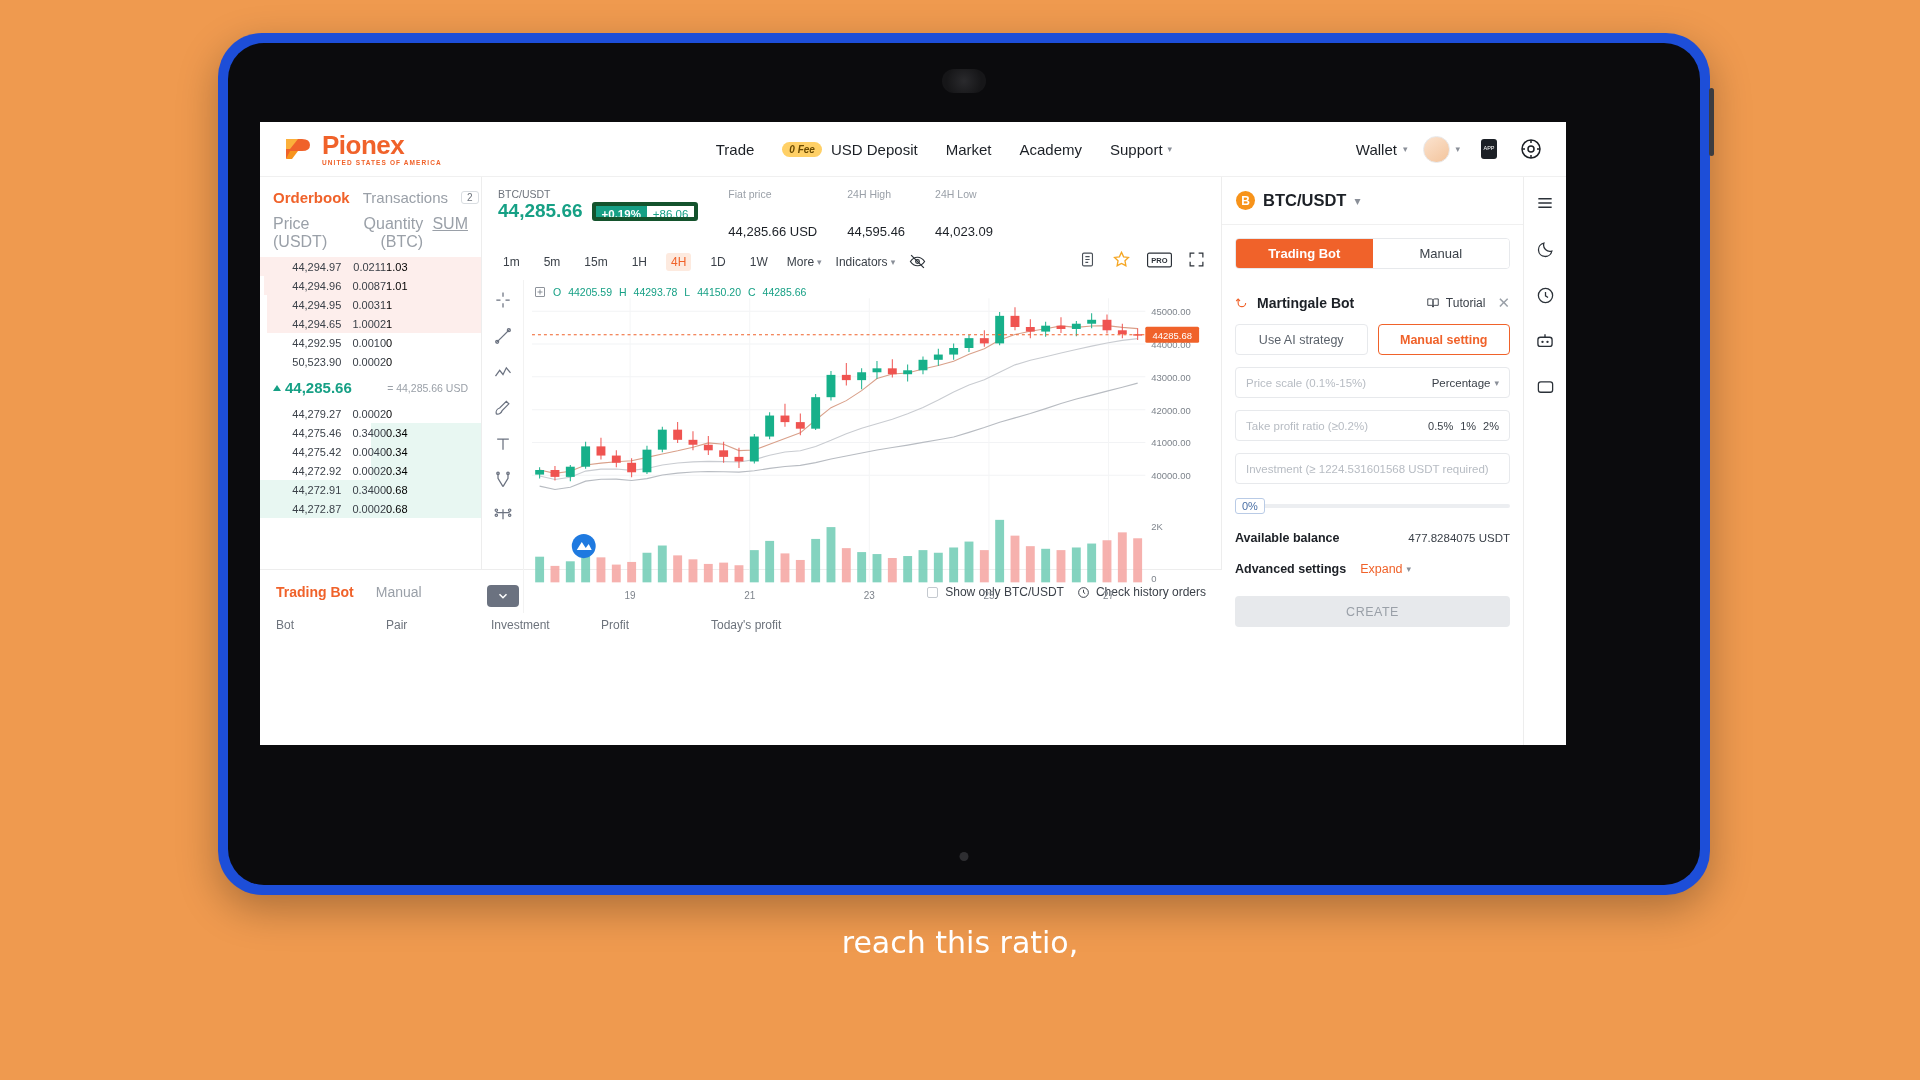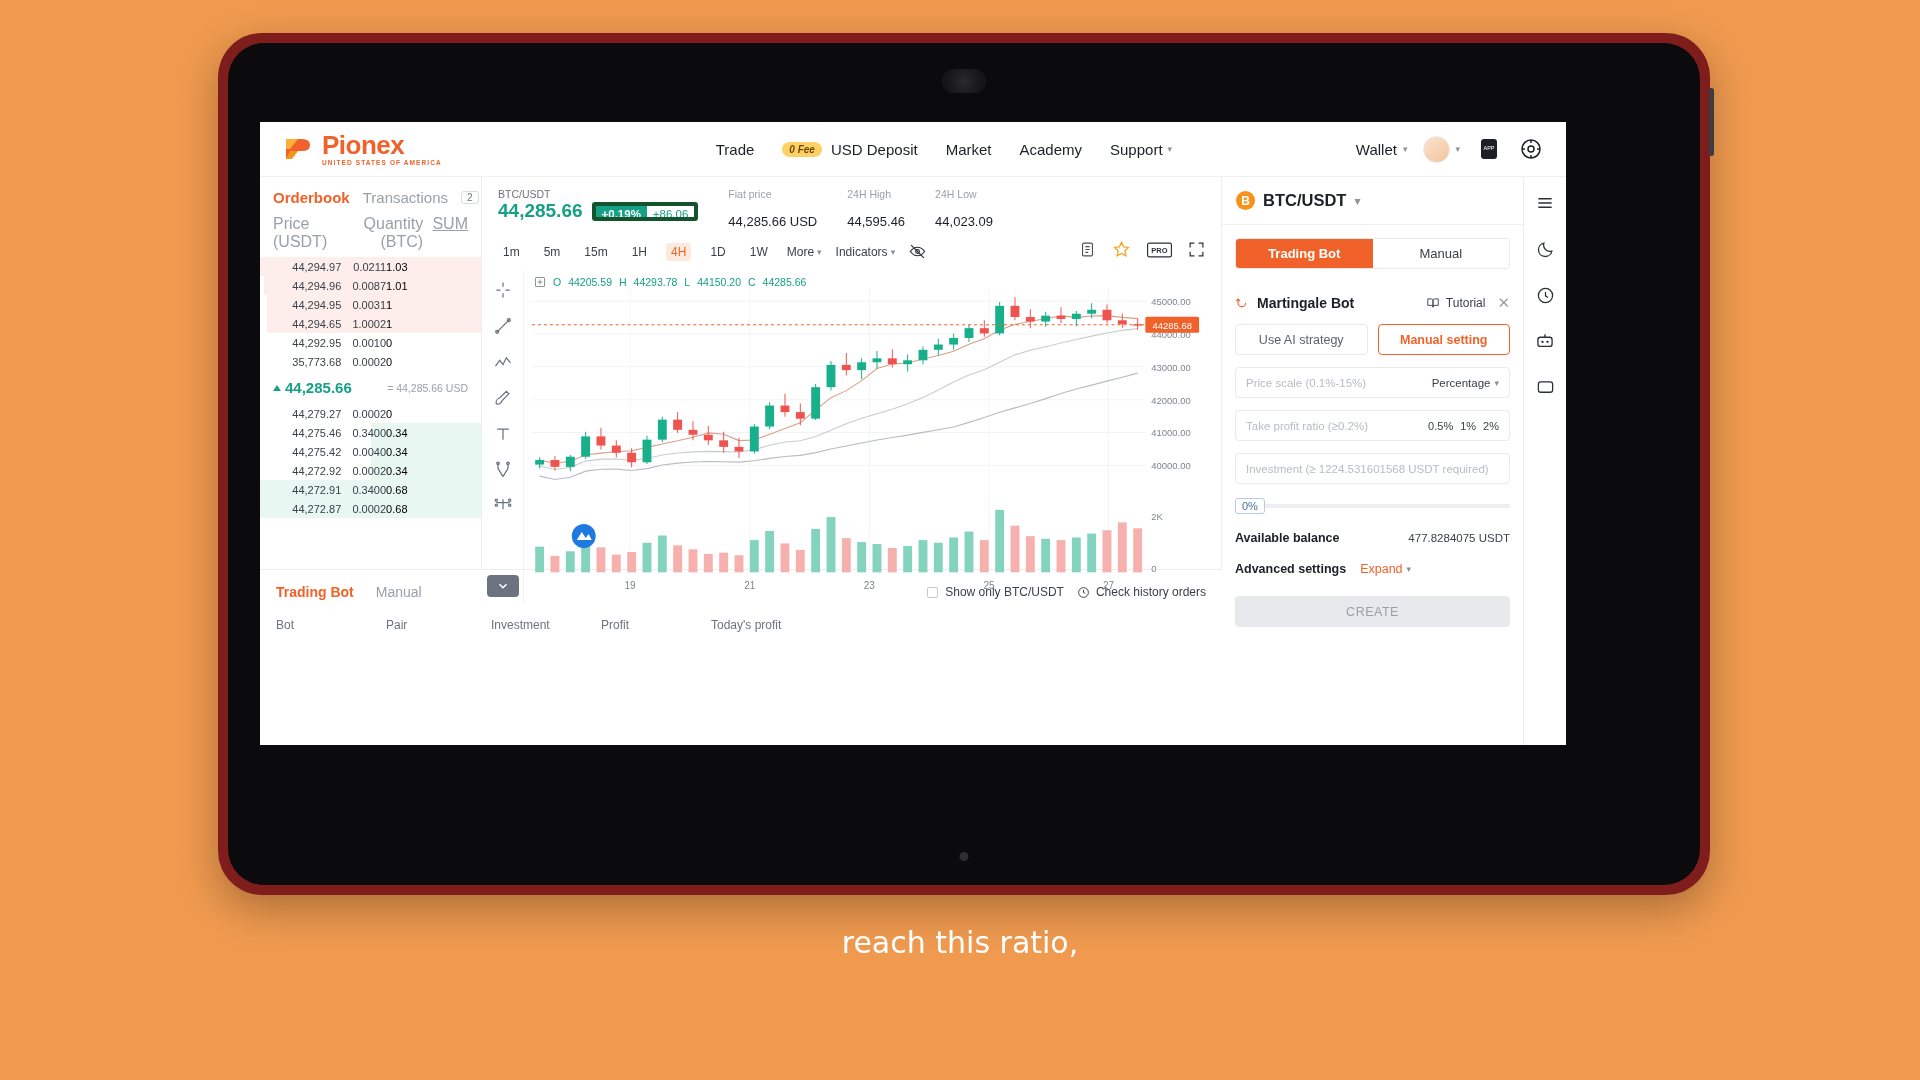--- a/index.html
+++ b/index.html
@@ -8,21 +8,21 @@
     font-family: "Liberation Sans", sans-serif;
     background: #ef9a4f;
     position: relative;
   }
 
   
   .tablet {
     position: absolute;
     left: 218px; top: 33px;
     width: 1492px; height: 862px;
-    background: #7f1d1d;
+    background: #1d4ed8;
     border-radius: 44px;
     box-shadow: 0 14px 40px rgba(0,0,0,0.28);
   }
   .tablet-inner {
     position: absolute;
     left: 10px; top: 10px; right: 10px; bottom: 10px;
     background: #0b0b0d;
     border-radius: 36px;
     overflow: hidden;
   }
@@ -109,21 +109,21 @@
   .ob-row.bid .depth { background: #e8f7f2; }
   .ob-row > span { position: relative; z-index: 1; }
   .ob-mid { display:flex; align-items:center; padding: 8px 13px; }
   .ob-mid-price { font-size: 15px; font-weight: bold; color: #16a085; display:flex; align-items:center; gap:4px;}
   .ob-mid-fiat { margin-left:auto; font-size: 10.5px; color: #9aa0a8; }
   .tri { width:0;height:0;border-left:4.5px solid transparent;border-right:4.5px solid transparent;border-bottom:6px solid #16a085;}
 
   
   .chartcol { flex: 1; display: flex; flex-direction: column; border-right: 1px solid #ededed; }
   .chart-head { display: flex; align-items: flex-start; padding: 11px 16px 7px; gap: 30px; }
-  .ch-block .lbl { font-size: 10.5px; color: #9aa0a8; margin-bottom: 14px; }
+  .ch-block .lbl { font-size: 10.5px; color: #9aa0a8; margin-bottom: 24px; }
   .ch-pair { font-size: 10.5px; color: #6d737c; }
   .ch-price-row { display: flex; align-items: center; gap: 9px; }
   .ch-price { font-size: 19px; font-weight: bold; color: #16a085; }
   .ch-chg {
     display:flex; align-items:stretch; border:4px solid #14532d; border-radius:3px; overflow:hidden;
     font-size: 11.5px; height: 19px;
   }
   .ch-chg .pct { background:#16a085; color:#fff; padding: 2px 6px; font-weight:bold;}
   .ch-chg .abs { background:#fff; color:#16a085; padding: 2px 6px; }
   .ch-val { font-size: 13px; color: #1c2026; }
@@ -337,21 +337,21 @@
       <span>1</span>
     </div>
     <div class="ob-row ask">
       <div class="depth" style="width:0%"></div>
       <span>44,292.95</span>
       <span>0.0010</span>
       <span>0</span>
     </div>
     <div class="ob-row ask">
       <div class="depth" style="width:0%"></div>
-      <span>35,773.68</span>
+      <span>50,523.90</span>
       <span>0.0002</span>
       <span>0</span>
     </div>
                 </div>
               <div class="ob-mid">
                 <div class="ob-mid-price">
                   <span class="tri"></span>
                   <span>44,285.66</span>
                 </div>
                 <div class="ob-mid-fiat">= 44,285.66 USD</div>

